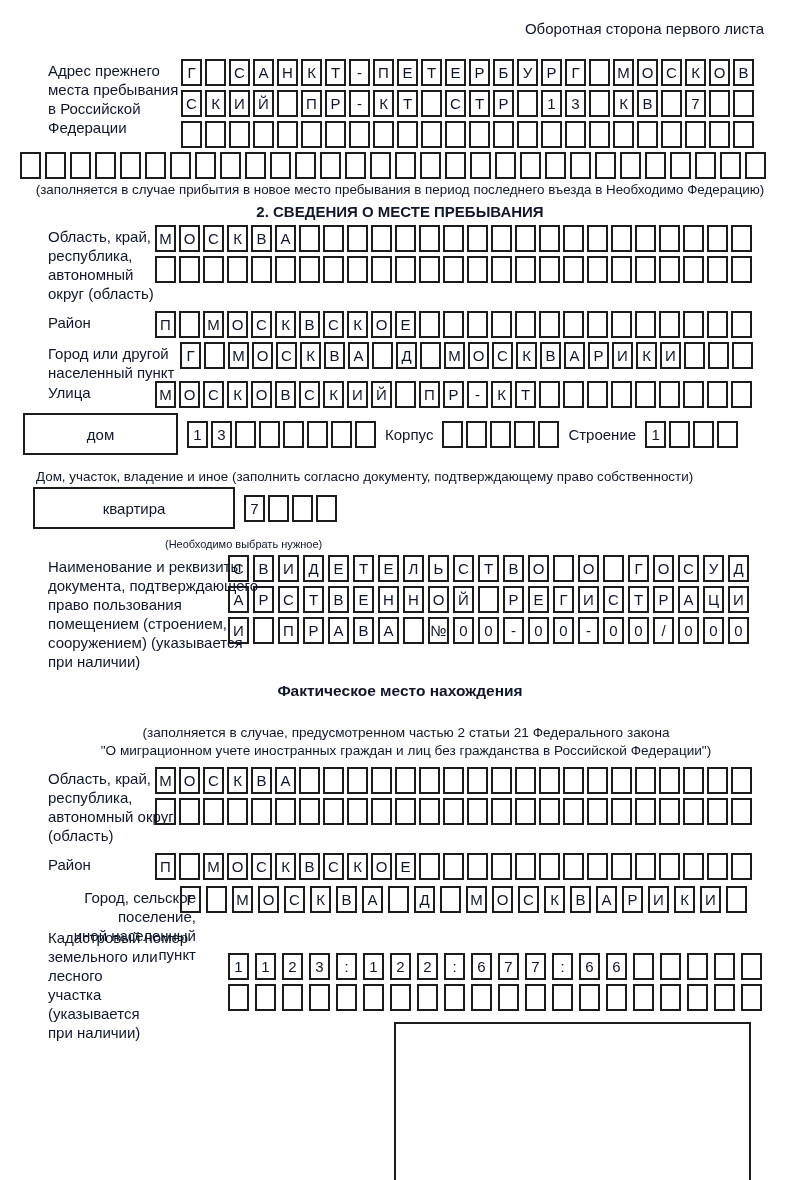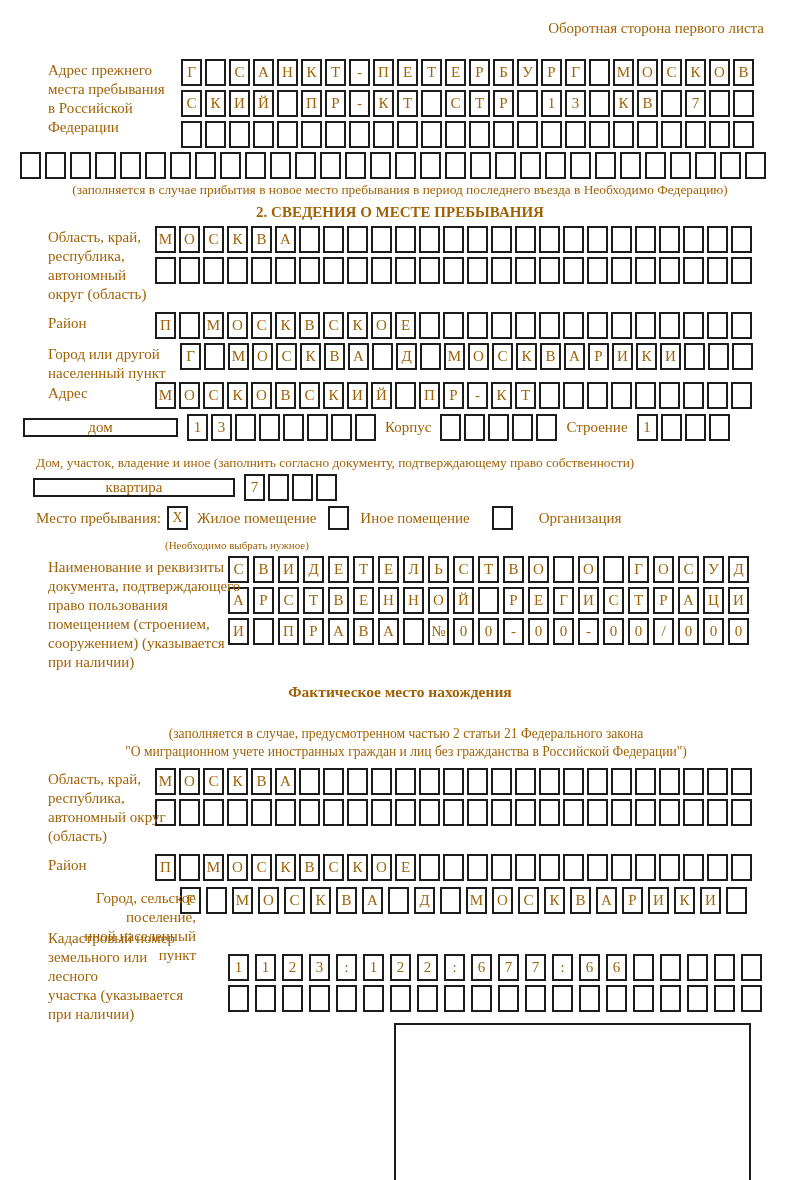--- a/index.html
+++ b/index.html
@@ -1,18 +1,18 @@
 <!DOCTYPE html>
 <html lang="ru"><head>
 <meta charset="utf-8">
 <style>
   html,body{margin:0;padding:0;background:#ffffff;}
   .page{
     position:relative;width:800px;height:1180px;background:#fff;
-    font-family:Liberation Serif, serif;color:#a16207;overflow:hidden;
+    font-family:Liberation Sans, sans-serif;color:#0f172a;overflow:hidden;
   }
   .top-title{text-align:right;padding:20px 36px 0 0;font-size:15px;}
 
   
   .cells{display:flex;}
   .cell{
     flex:none;width:21px;height:27px;border:2px solid #1c1c1c;box-sizing:border-box;
     margin-right:3px;display:flex;align-items:center;justify-content:center;
     font-size:15px;background:#fff;
   }
@@ -34,21 +34,21 @@
   .cap-left{font-size:13.4px;margin:14px 0 3px 36px;}
   .h2{text-align:center;font-weight:bold;font-size:15px;margin:6px 0 5px;}
 
   #f-region{min-height:86px}
   #f-district{min-height:29px;margin-bottom:2px}
   #f-city{min-height:39px}
   #f-street{min-height:31px}
 
   .house-row{display:flex;align-items:center;margin-left:23px;margin-top:1px;}
   .wide-box{
-    border:2px solid #1c1c1c;height:19px;box-sizing:border-box;flex:none;
+    border:2px solid #1c1c1c;height:42px;box-sizing:border-box;flex:none;
     display:flex;align-items:center;justify-content:center;font-size:15px;background:#fff;
   }
   .wb-dom{width:155px;margin-right:9px;}
   .wb-kv{width:202px;margin-right:9px;}
   .inline-lbl{font-size:15px;margin:0 9px 0 6px;white-space:nowrap;}
   .apt-row{display:flex;align-items:center;margin-left:33px;margin-top:2px;}
 
   .stay-row{display:flex;align-items:center;margin-left:36px;margin-top:5px;font-size:15px;}
   .chk{
     flex:none;width:21px;height:24px;border:2px solid #1c1c1c;box-sizing:border-box;
@@ -317,21 +317,21 @@
         <div class="cell">И</div>
         <div class="cell">К</div>
         <div class="cell">И</div>
         <div class="cell"></div>
         <div class="cell"></div>
         <div class="cell"></div>
       </div>
   </div>
 
   <div class="sec field" id="f-street">
-    <div class="lbl">Адрес</div>
+    <div class="lbl">Улица</div>
     <div class="cells ml155">
         <div class="cell">М</div>
         <div class="cell">О</div>
         <div class="cell">С</div>
         <div class="cell">К</div>
         <div class="cell">О</div>
         <div class="cell">В</div>
         <div class="cell">С</div>
         <div class="cell">К</div>
         <div class="cell">И</div>
@@ -387,29 +387,20 @@
   <div class="apt-row">
     <div class="wide-box wb-kv">квартира</div>
     <div class="cells">
         <div class="cell">7</div>
         <div class="cell"></div>
         <div class="cell"></div>
         <div class="cell"></div>
       </div>
   </div>
 
-  <div class="stay-row">
-    <span>Место пребывания:</span>
-    <span class="chk" style="margin-left:6px;">X</span>
-    <span style="margin-left:9px;">Жилое помещение</span>
-    <span class="chk" style="margin-left:12px;"></span>
-    <span style="margin-left:11px;">Иное помещение</span>
-    <span class="chk" style="margin-left:22px;"></span>
-    <span style="margin-left:26px;">Организация</span>
-  </div>
   <div class="stay-note">(Необходимо выбрать нужное)</div>
 
   <div class="sec field" id="f-doc">
     <div class="lbl">Наименование и реквизиты
 документа, подтверждающего
 право пользования
 помещением (строением,
 сооружением) (указывается
 при наличии)</div>
     <div class="cells row ml228 g4">

